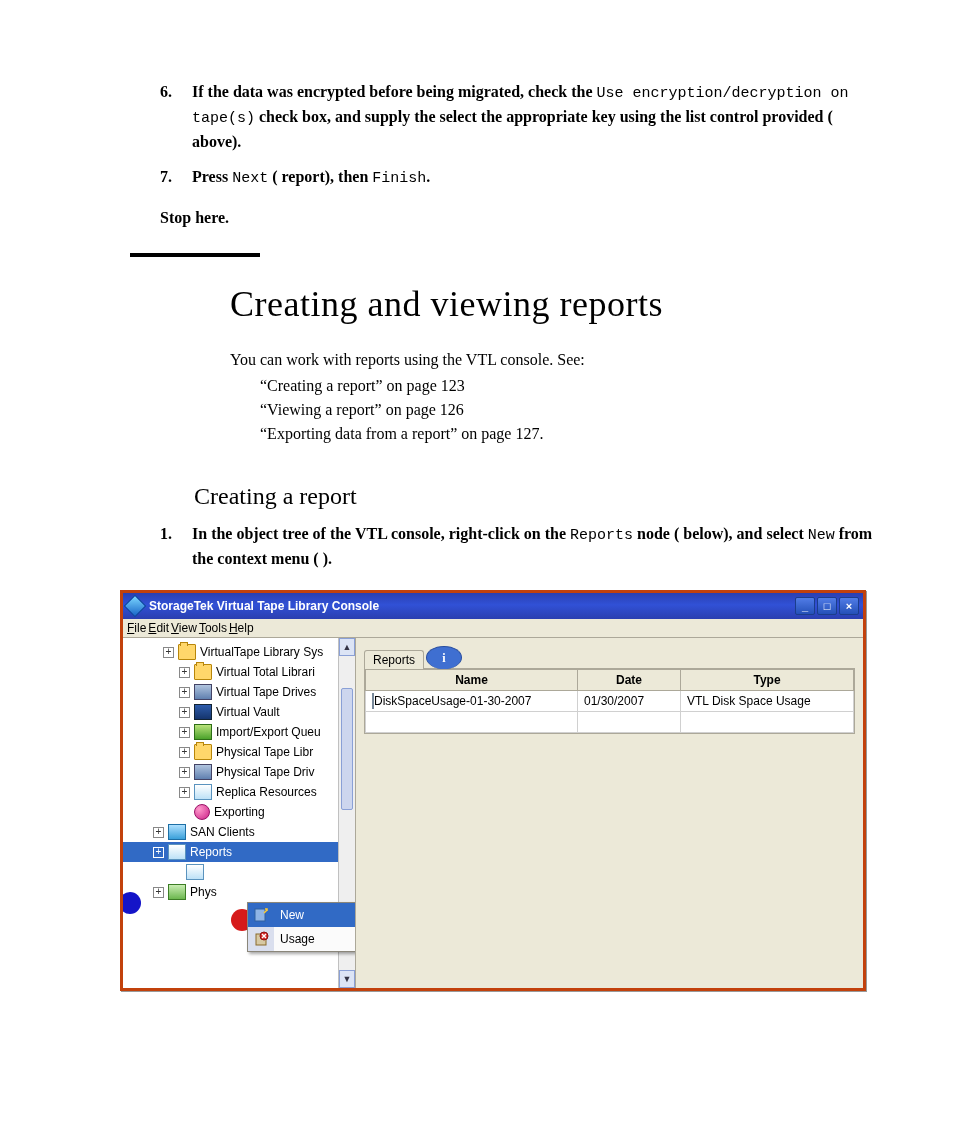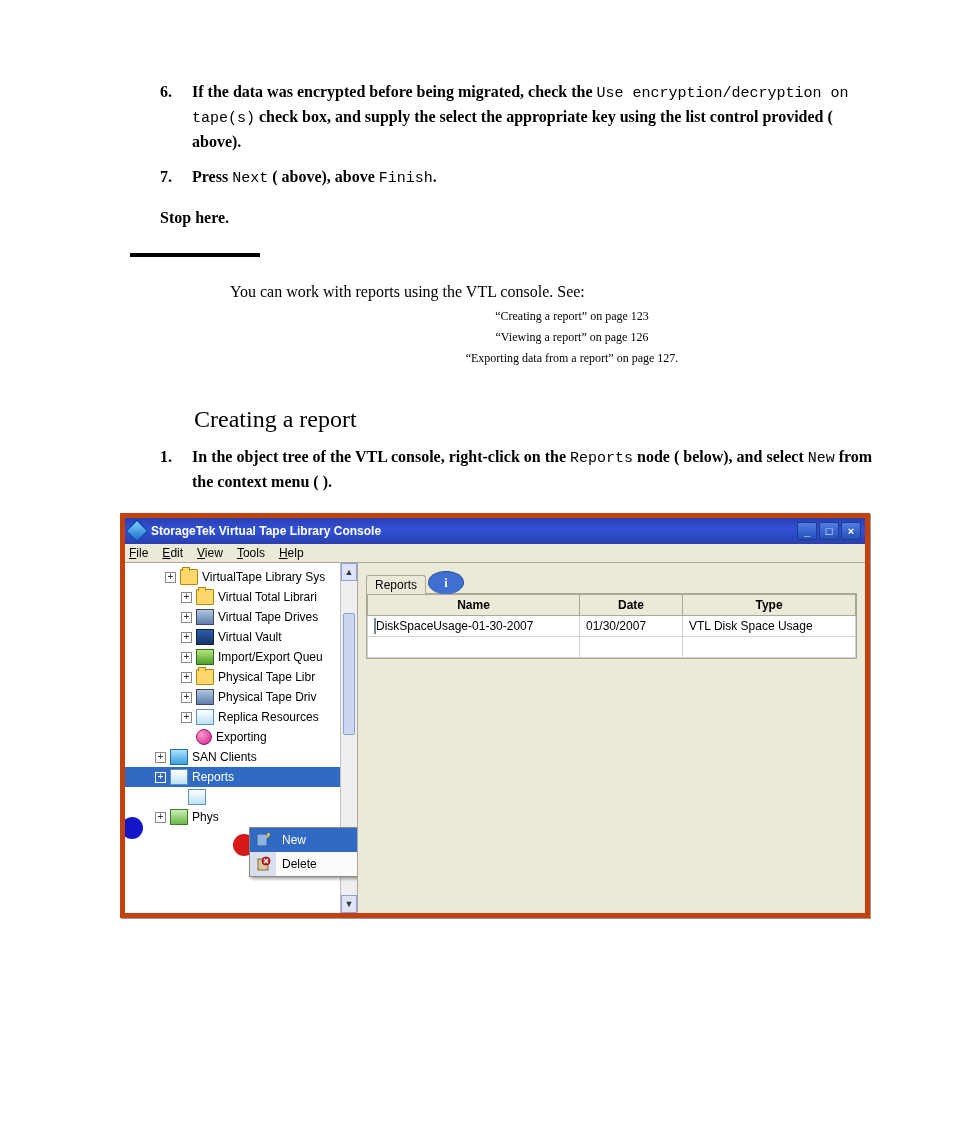--- a/index.html
+++ b/index.html
@@ -56,36 +56,35 @@
     font-size: 36px;
     margin: 0 0 26px 70px;
     letter-spacing: .5px;
   }
   p.intro {
     margin: 12px 0 8px 70px;
     font-size: 16px;
   }
   .toc-item {
     margin: 6px 0 6px 100px;
-    font-size: 12px;
-    text-align: center;
+    font-size: 16px;
   }
   h2.sub {
     font-family: Liberation Serif, serif;
     font-weight: 400;
     font-size: 24px;
     margin: 40px 0 12px 34px;
   }
 
   
   .app {
     margin-top: 12px;
     margin-left: -40px;
     width: 740px;
-    border: 5px solid #c2410c;
+    border: 3px solid #c2410c;
     font-family: Tahoma, Arial, sans-serif;
     font-size: 12px;
     background: #ece9d8;
     box-shadow: 1px 1px 0 #999;
   }
   .titlebar {
     display: flex;
     align-items: center;
     justify-content: space-between;
     background: linear-gradient(to bottom, #2a3fb0 0%, #3151d6 45%, #2a3fb0 100%);
@@ -107,21 +106,21 @@
     background: linear-gradient(#517ce6,#2450b8);
     border: 1px solid #1b3d8c;
     border-radius: 2px;
     display:flex; align-items:center; justify-content:center;
     color:#fff; font-weight:bold; font-size:11px; line-height:1;
   }
   .menubar {
     background: #ece9d8;
     padding: 2px 4px;
     display: flex;
-    gap: 14px;
+    gap: 2px;
     border-bottom: 1px solid #aca899;
   }
   .menubar .m { cursor: default; }
   .menubar .m u { text-decoration: underline; }
   .content-area {
     display: flex;
     height: 350px;
     position: relative;
     background: #ece9d8;
   }
@@ -230,28 +229,29 @@
 <div class="page">
   <div class="body-col">
 
     <ol class="steps">
       <li>
         <span class="num">6.</span>
         <span class="bold">If the data was encrypted before being migrated, check the </span><span class="mono">Use encryption/decryption on tape(s)</span><span class="bold"> check box, and supply the select the appropriate key using the list control provided (   above).</span>
       </li>
       <li>
         <span class="num">7.</span>
-        <span class="bold">Press </span><span class="mono">Next</span><span class="bold"> (   above), above  </span><span class="mono">Finish</span><span class="bold">.</span>
+        <span class="bold">Press </span><span class="mono">Next</span><span class="bold"> (   report), then  </span><span class="mono">Finish</span><span class="bold">.</span>
       </li>
     </ol>
 
     <div class="stop">Stop here.</div>
 
     <div class="rule"></div>
 
+    <h1 class="section">Creating and viewing reports</h1>
 
     <p class="intro">You can work with reports using the VTL console. See:</p>
     <div class="toc-item">“Creating a report” on page 123</div>
     <div class="toc-item">“Viewing a report” on page 126</div>
     <div class="toc-item">“Exporting data from a report” on page 127.</div>
 
     <h2 class="sub">Creating a report</h2>
 
     <ol class="steps">
       <li>
@@ -365,21 +365,21 @@
               <span>New</span>
             </div>
             <div class="row">
               <span class="cicon">
                 <svg width="16" height="16" viewBox="0 0 16 16">
                     <rect x="3" y="3" width="10" height="11" fill="#d7c9a3" stroke="#8a6a2a"></rect>
                     <circle cx="11" cy="5" r="4" fill="#d62828" stroke="#8a1010"></circle>
                     <path d="M9 3 L13 7 M13 3 L9 7" stroke="#fff" stroke-width="1.4"></path>
                   </svg>
               </span>
-              <span>Delete</span>
+              <span>Usage</span>
             </div>
           </div>
 
           <div class="tree-scroll">
             <div class="arr top">▲</div>
             <div class="thumb"></div>
             <div class="arr bot">▼</div>
           </div>
         </div>
 

